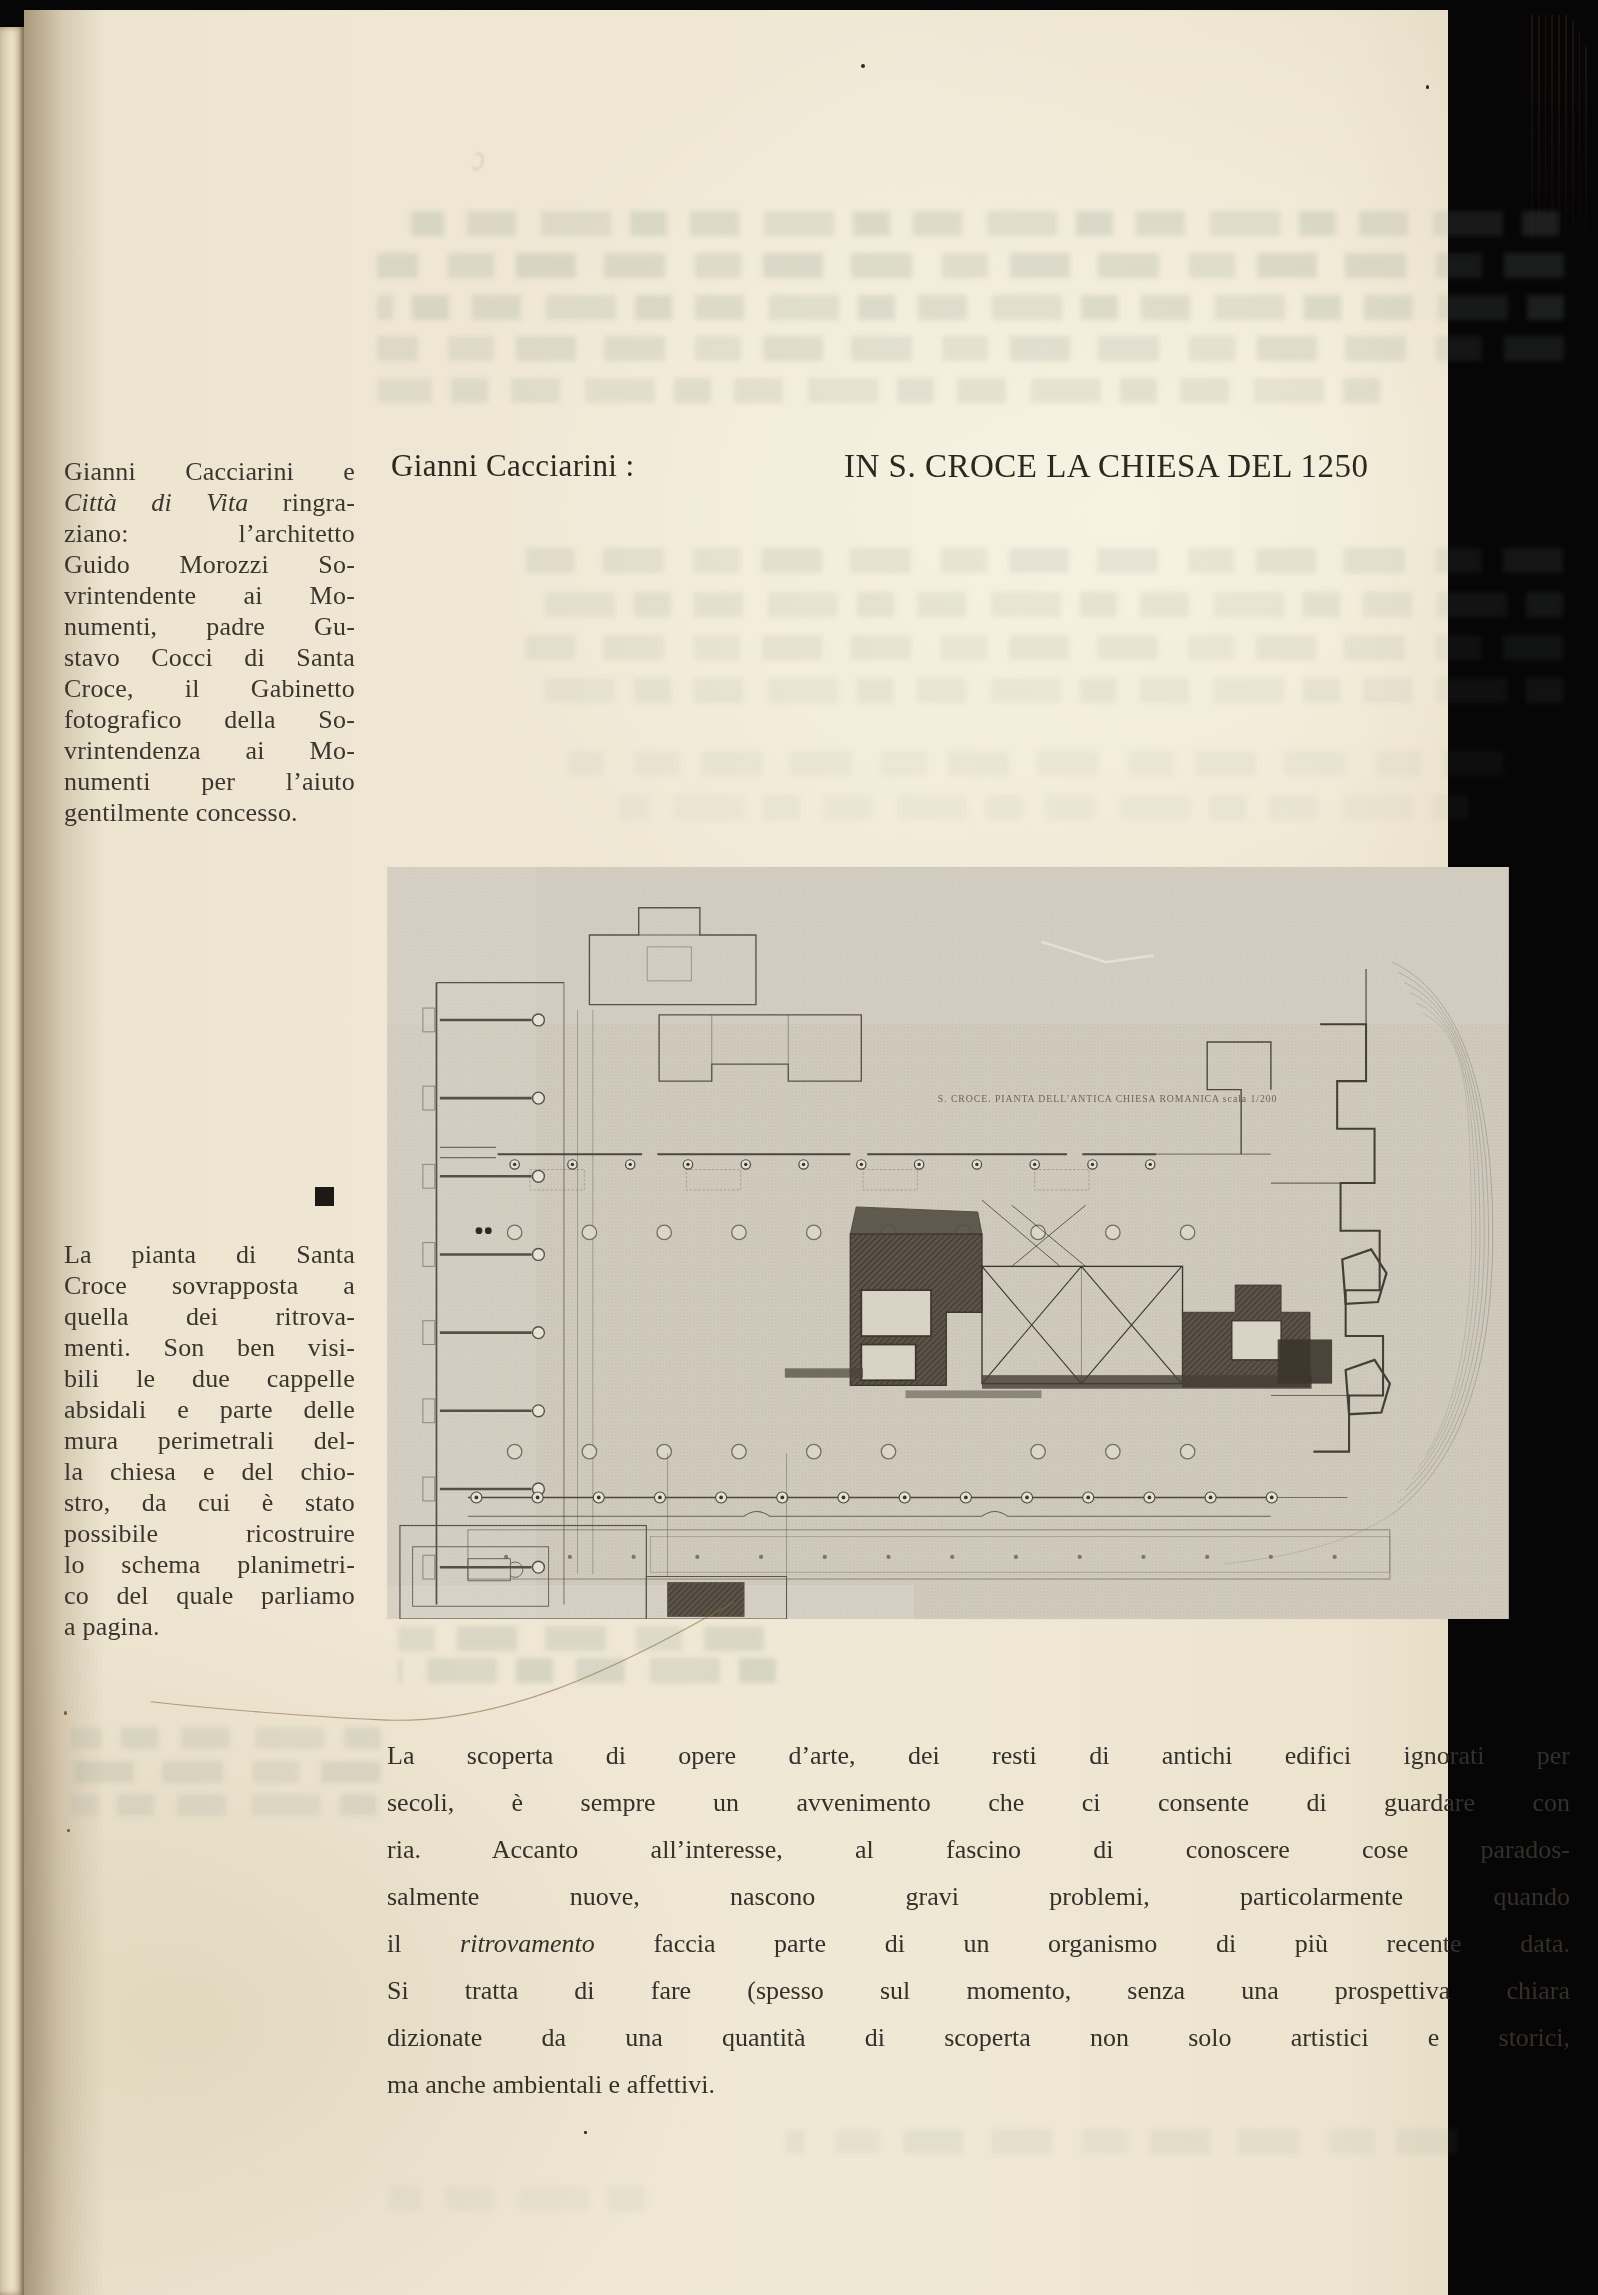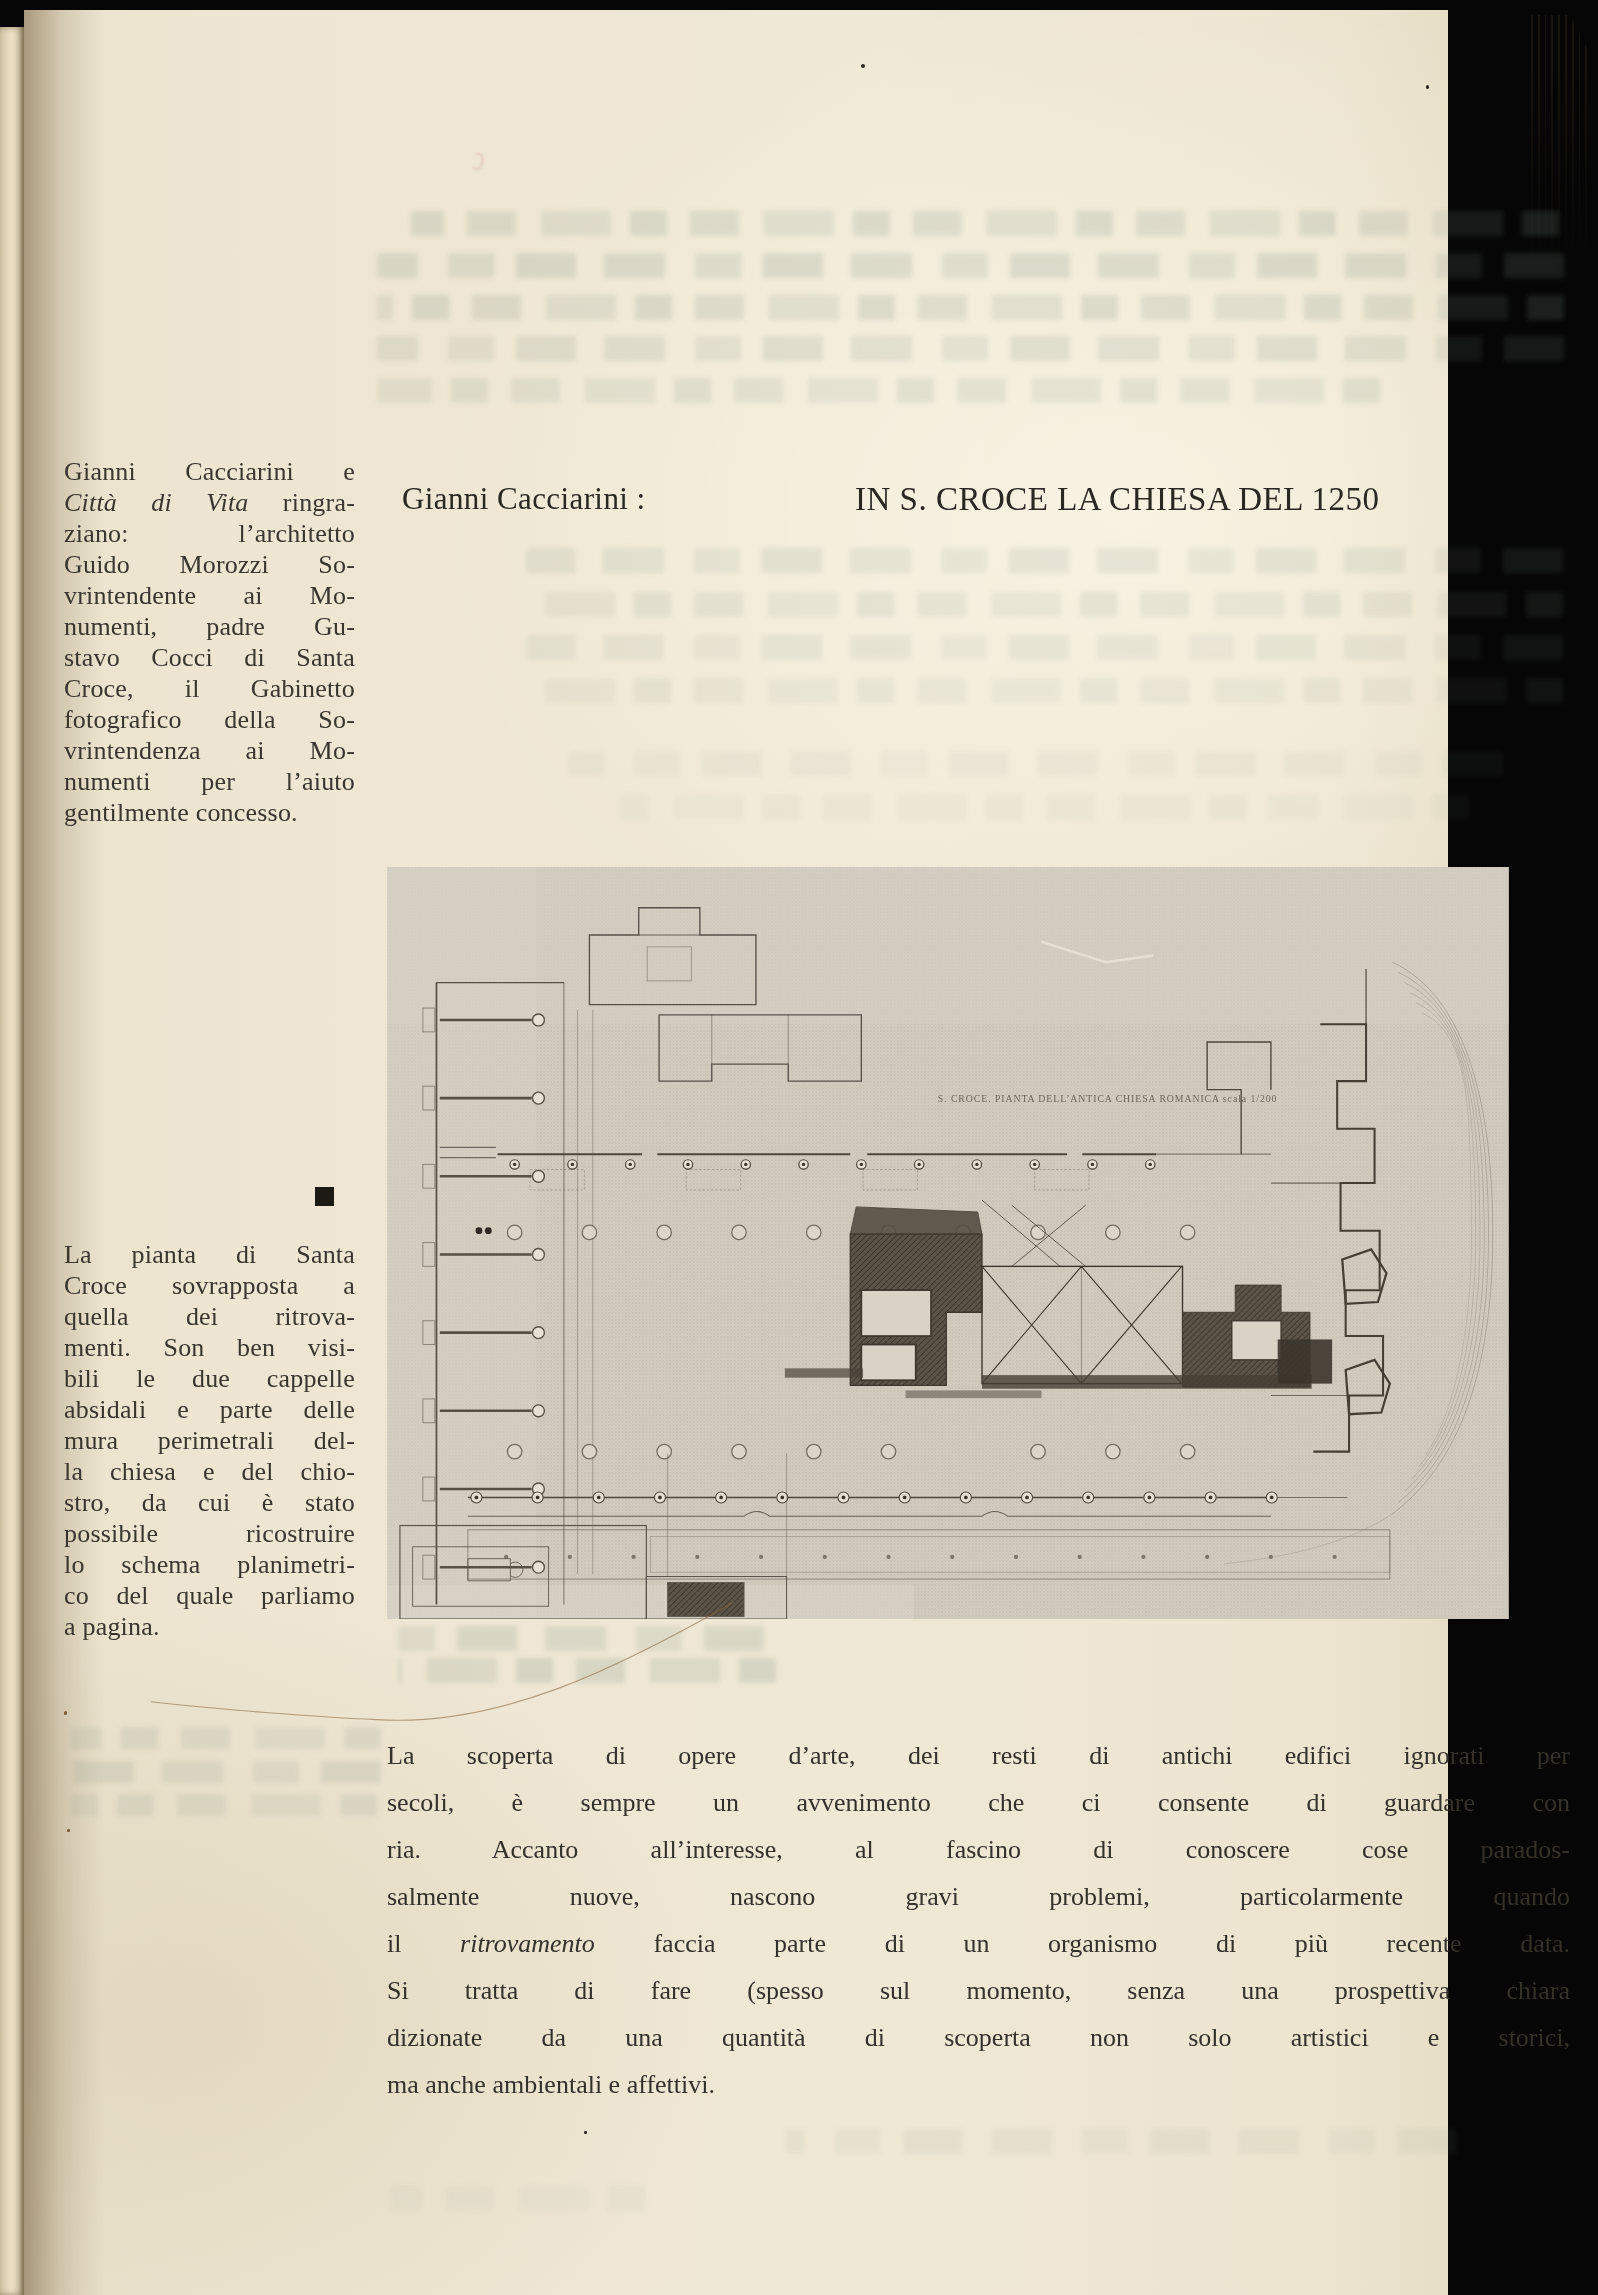--- a/index.html
+++ b/index.html
@@ -28,21 +28,21 @@
     clip-path:polygon(58% 0,100% 0,100% 100%,12% 100%,42% 42%);}
 
   
   .marginalia{position:absolute;left:40px;width:291px;color:#3a362e;
     font-size:26px;line-height:31px;letter-spacing:0.2px;}
   .marginalia .ln{text-align:justify;text-align-last:justify;white-space:nowrap_off;}
   .marginalia .ln.last{text-align-last:left;}
   .attribution{top:446px;}
   .caption{top:1229px;}
 
-  .title-row{position:absolute;top:471px;left:0;width:100%;height:43px;color:#2b2822;margin-left:11px;}
+  .title-row{position:absolute;top:438px;left:0;width:100%;height:43px;color:#2b2822;}
   .byline{position:absolute;left:367px;top:0;font-size:31px;letter-spacing:0.4px;}
   .headline{position:absolute;left:820px;top:-1.7px;font-size:33px;letter-spacing:0.5px;
     transform:scaleY(1.04);transform-origin:top left;white-space:nowrap;}
 
   .bodytext{position:absolute;left:363px;top:1722px;width:1183px;color:#34302a;
     font-size:26px;line-height:47px;}
   .bodytext .ln{text-align:justify;text-align-last:justify;}
   .bodytext .ln.last{text-align-last:left;}
 
   

